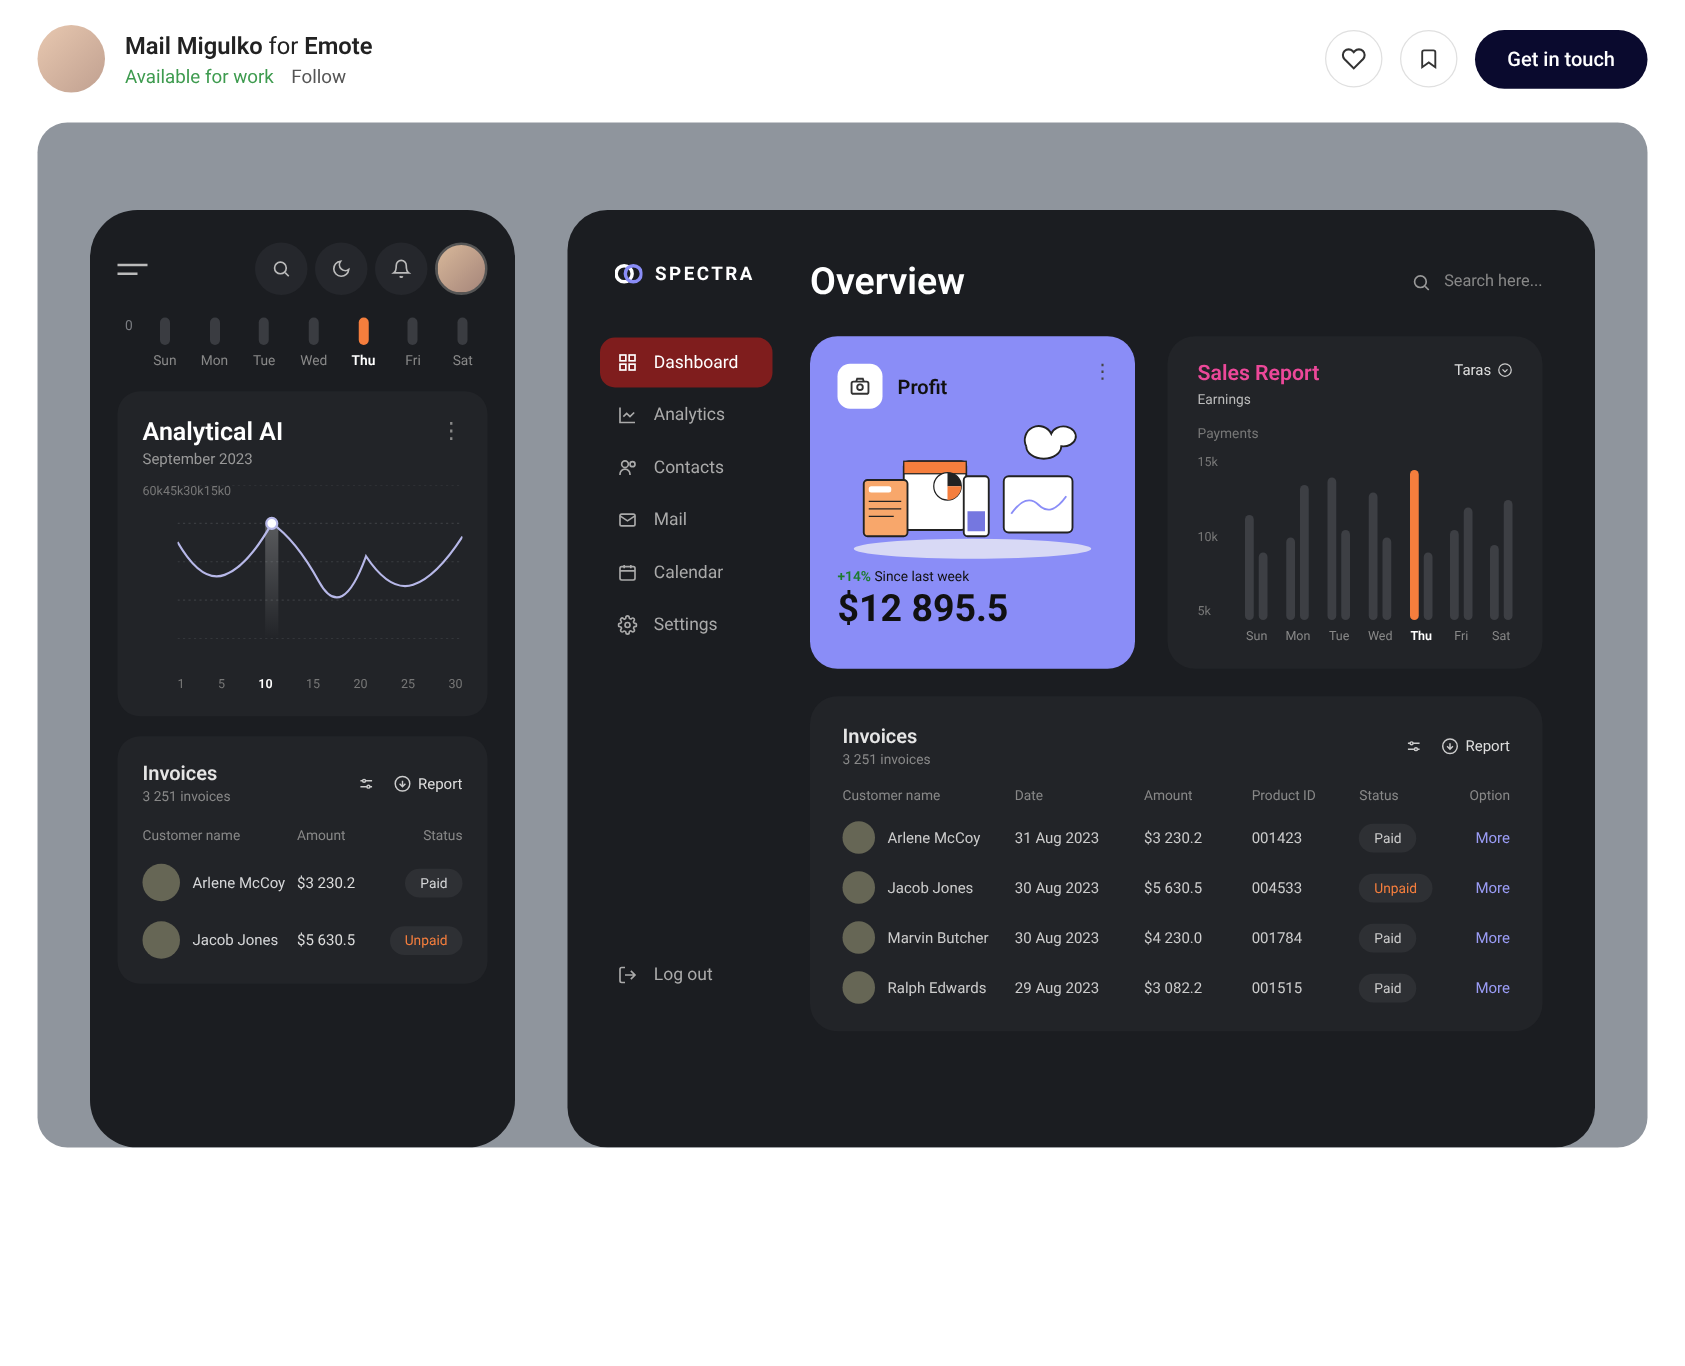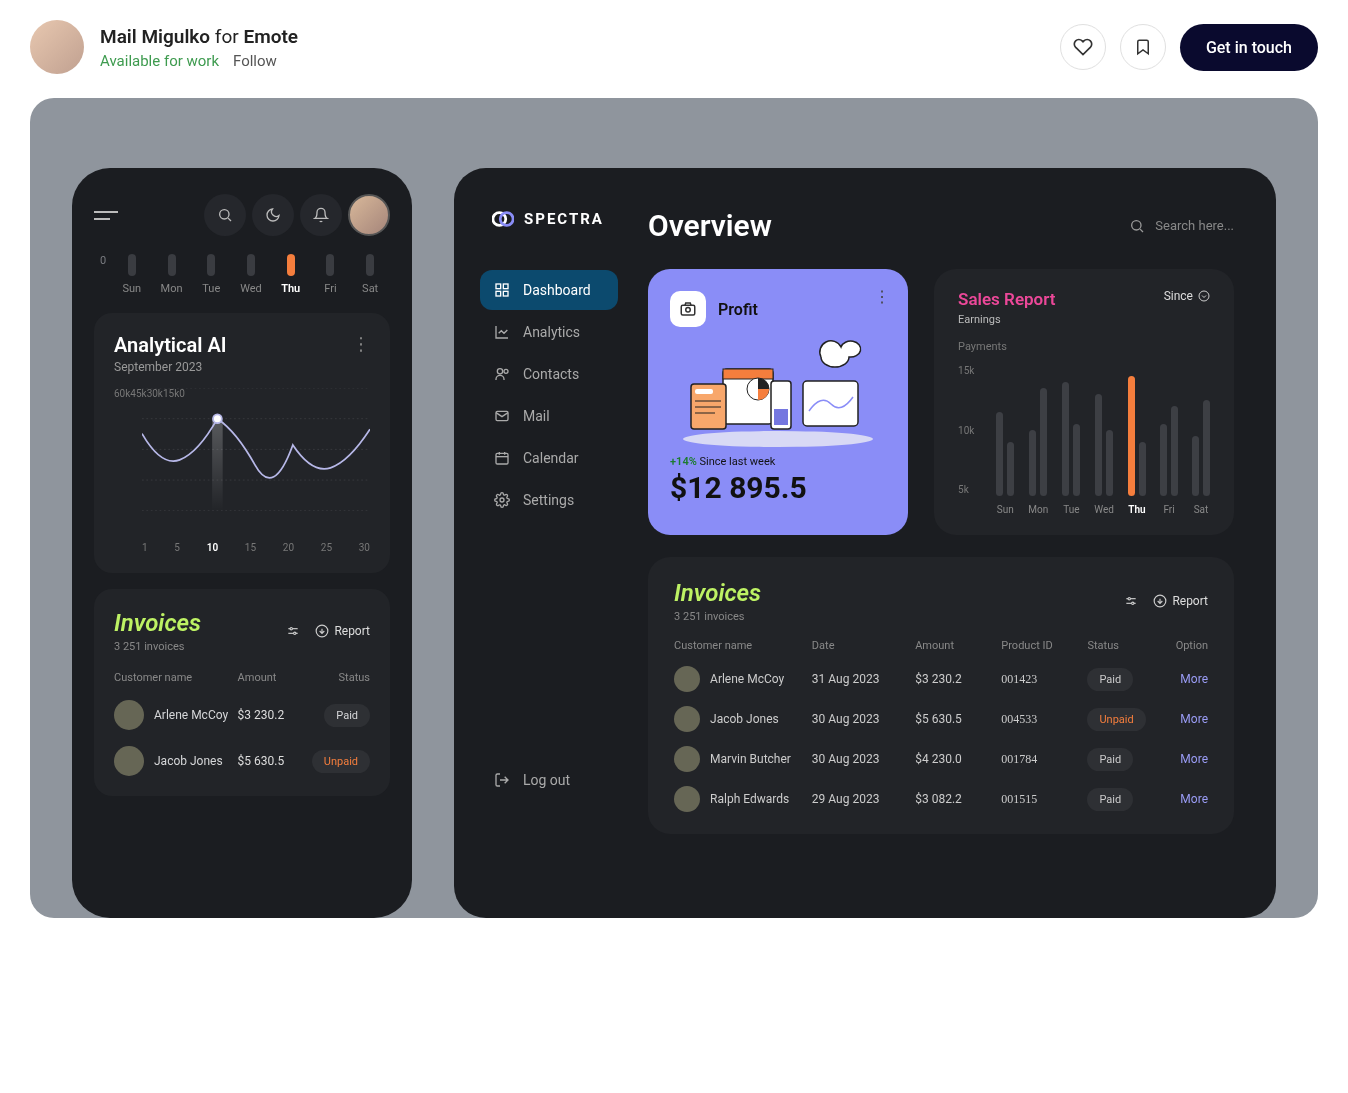--- a/index.html
+++ b/index.html
@@ -36,41 +36,41 @@
 .card-head { display:flex; justify-content:space-between; align-items:flex-start; }
 .card-title-m { color:#fff; font-size:20px; font-weight:600; }
 .card-sub-m { font-size:12px; color:#999; margin-top:3px; }
 .dots { color:#888; font-size:18px; cursor:pointer; }
 .chart-area { margin-top:14px; position:relative; height:165px; }
 .y-axis { position:absolute; left:0; top:0; bottom:24px; display:flex; flex-direction:row; justify-content:space-between; font-size:10px; color:#777; }
 .chart-svg { position:absolute; left:28px; right:0; top:0; bottom:24px; }
 .x-axis { position:absolute; left:28px; right:0; bottom:0; display:flex; justify-content:space-between; font-size:10px; color:#777; }
 .x-axis .hl { color:#fff; font-weight:600; }
 .inv-head { display:flex; justify-content:space-between; align-items:center; }
-.inv-title { color:#bef264; font-size:24px; font-weight:600;font-style:italic; }
+.inv-title { color:#e5e5e5; font-size:16px; font-weight:600; }
 .inv-actions { display:flex; gap:14px; align-items:center; font-size:12px; color:#ddd; }
 .inv-sub { font-size:11px; color:#888; margin-top:3px; }
 .inv-cols { display:flex; margin-top:18px; font-size:11px; color:#888; }
 .inv-cols>div:nth-child(1){ flex:1.4; }
 .inv-cols>div:nth-child(2){ flex:0.8; }
 .inv-cols>div:nth-child(3){ flex:0.7; text-align:right; }
 .inv-row-m { display:flex; align-items:center; margin-top:16px; font-size:12px; }
 .inv-row-m>div:nth-child(1){ flex:1.4; display:flex; align-items:center; gap:10px; }
 .inv-row-m>div:nth-child(2){ flex:0.8; color:#ddd; }
 .inv-row-m>div:nth-child(3){ flex:0.7; text-align:right; }
 .inv-avatar { width:30px; height:30px; border-radius:50%; background:#665; }
 .badge { display:inline-block; padding:5px 12px; border-radius:14px; background:#2e3034; font-size:11px; }
 .badge.unpaid { color:#f57e3d; }
 .desktop { background:#1b1d21; border-radius:32px; flex:1; display:flex; padding:40px 42px 28px 26px; color:#d5d6d8; overflow:hidden; }
 .sidebar { width:170px; }
 .logo { display:flex; align-items:center; gap:10px; color:#fff; font-weight:700; font-size:15px; letter-spacing:2px; margin-bottom:40px; padding-left:12px; }
 .logo-mark { width:22px; height:22px; }
 .side-items { display:flex; flex-direction:column; gap:2px; }
 .side-item { display:flex; align-items:center; gap:13px; padding:12px 14px; border-radius:12px; font-size:14px; color:#aaa; cursor:pointer; }
-.side-item.active { background:#0c4a6e; color:#fff; }
+.side-item.active { background:#7f1d1d; color:#fff; }
 .side-icon { width:16px; }
 .logout { display:flex; align-items:center; gap:13px; padding:12px 14px; font-size:14px; color:#aaa; margin-top:240px; cursor:pointer; }
 .main { flex:1; margin-left:30px; }
 .main-top { display:flex; align-items:center; margin-bottom:26px; gap:30px; }
 .page-title { color:#fff; font-size:30px; font-weight:600; flex:1; }
 .search-wrap { display:flex; align-items:center; gap:10px; color:#888; font-size:13px; }
 .row-cards { display:flex; gap:26px; margin-bottom:22px; }
 .profit-card { background:#8a8df7; border-radius:22px; padding:22px; width:260px; color:#111; position:relative; }
 .profit-head { display:flex; align-items:center; gap:12px; }
 .profit-icon { width:36px; height:36px; background:#fff; border-radius:10px; display:flex; align-items:center; justify-content:center; }
@@ -100,21 +100,21 @@
 .inv-table-head>div:nth-child(1){ flex:1.6; }
 .inv-table-head>div:nth-child(2){ flex:1.2; }
 .inv-table-head>div:nth-child(3){ flex:1; }
 .inv-table-head>div:nth-child(4){ flex:1; }
 .inv-table-head>div:nth-child(5){ flex:0.8; }
 .inv-table-head>div:nth-child(6){ flex:0.6; text-align:right; }
 .inv-table-row { display:flex; align-items:center; margin-top:14px; font-size:12px; color:#ccc; }
 .inv-table-row>div:nth-child(1){ flex:1.6; display:flex; align-items:center; gap:10px; }
 .inv-table-row>div:nth-child(2){ flex:1.2; }
 .inv-table-row>div:nth-child(3){ flex:1; }
-.inv-table-row>div:nth-child(4){ flex:1;font-family:Liberation Serif, serif; }
+.inv-table-row>div:nth-child(4){ flex:1; }
 .inv-table-row>div:nth-child(5){ flex:0.8; }
 .inv-table-row>div:nth-child(6){ flex:0.6; text-align:right; color:#9a9cf5; cursor:pointer; }
 .mini-avatar { width:26px; height:26px; border-radius:50%; background:#665; }
 svg { display:block; }
 </style>
 </head>
 <body>
 
 <div class="header">
   <div class="avatar-main"></div>
@@ -416,21 +416,21 @@
         <div class="sales-card">
           <div class="sales-head">
             <div>
               <div class="sales-title">Sales Report</div>
               <div class="sales-tabs">
                 <span>Earnings</span>
                 <span class="muted">Payments</span>
               </div>
             </div>
             <div class="sales-period">
-              <span>Since</span>
+              <span>Taras</span>
               <svg width="12" height="12" viewBox="0 0 24 24" fill="none" stroke="#ccc" stroke-width="2">
                   <circle cx="12" cy="12" r="10"></circle>
                   <polyline points="8 11 12 15 16 11"></polyline>
                 </svg>
             </div>
           </div>
           <div class="bar-chart">
             <div class="bar-y" id="bar-y">
                 <div>15k</div>
                 <div>10k</div>

